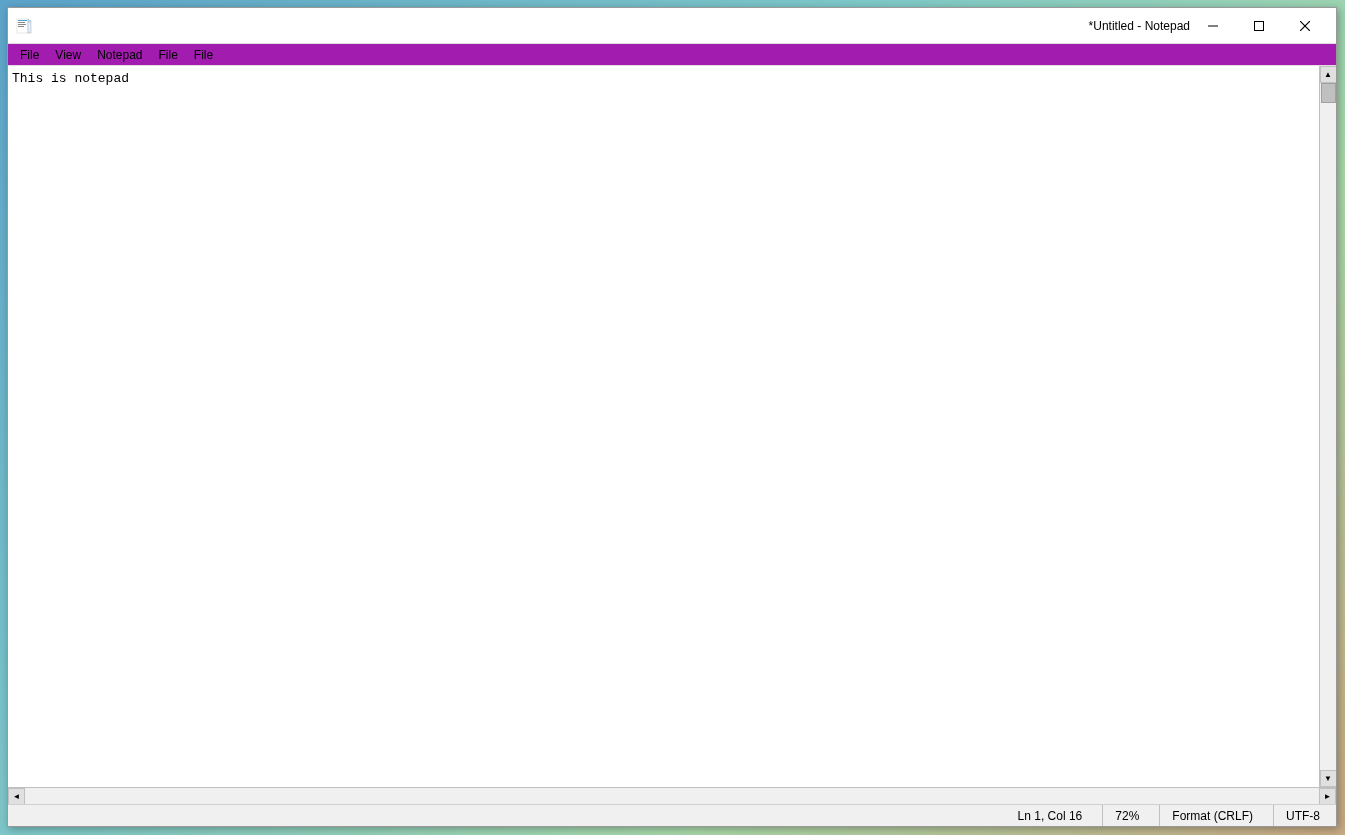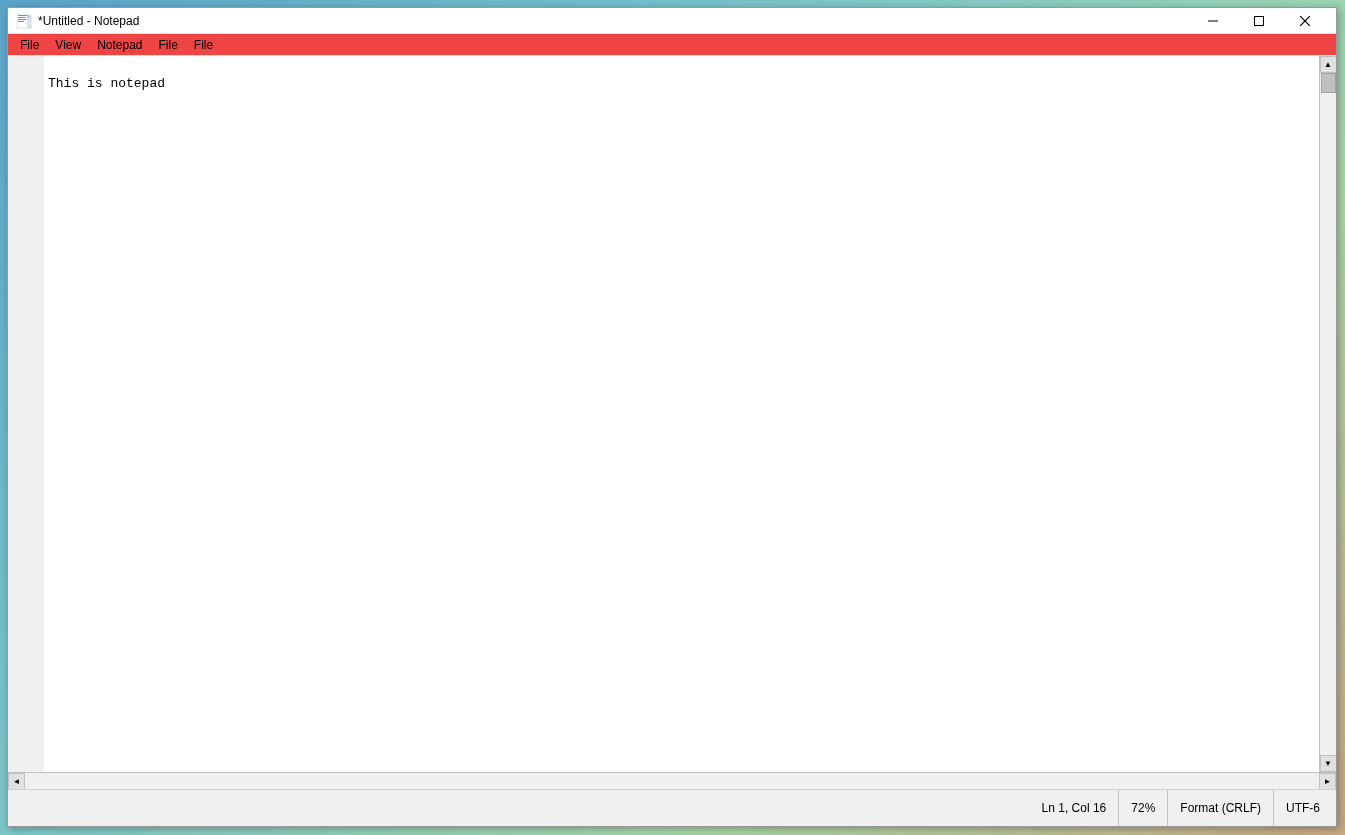--- a/index.html
+++ b/index.html
@@ -25,27 +25,28 @@
       margin: 7px;
       background: #f0f0f0;
       border: 1px solid #999;
       box-shadow: 2px 2px 8px rgba(0,0,0,0.3);
       display: flex;
       flex-direction: column;
     }
 
     .title-bar {
       background: #ffffff;
-      height: 26px;
+      height: 36px;
       display: flex;
       align-items: center;
       padding: 0 8px;
       border-bottom: 1px solid #e0e0e0;
       user-select: none;
       flex-shrink: 0;
+      text-align: right;
     }
 
     .title-bar-icon {
       width: 16px;
       height: 16px;
       margin-right: 6px;
       display: flex;
       align-items: center;
       justify-content: center;
       flex-shrink: 0;
@@ -80,52 +81,51 @@
       font-size: 10px;
       color: #000;
     }
 
     .title-btn svg {
       width: 10px;
       height: 10px;
     }
 
     .menu-bar {
-      background: #ef4444;
+      background: #a21caf;
       height: 22px;
       display: flex;
       align-items: center;
       padding: 0 4px;
       flex-shrink: 0;
       border-bottom: 1px solid #e0e0e0;
     }
 
     .menu-item {
       padding: 2px 8px;
       font-size: 12px;
       color: #000;
       cursor: pointer;
       height: 100%;
       display: flex;
       align-items: center;
     }
 
     .editor-content {
       flex: 1;
-      padding: 19px 4px;
+      padding: 4px 4px;
       font-family: 'Courier New', Courier, monospace;
       font-size: 13px;
       color: #000;
       border: none;
       outline: none;
       resize: none;
       line-height: 1.4;
       overflow-y: auto;
       overflow-x: auto;
-      margin-left: 36px;
     }
 
     .scrollbar-v {
       width: 17px;
       background: #f0f0f0;
       border-left: 1px solid #c0c0c0;
       display: flex;
       flex-direction: column;
       align-items: center;
       flex-shrink: 0;
@@ -186,28 +186,28 @@
       flex-shrink: 0;
     }
 
     .scroll-track-h {
       flex: 1;
       height: 100%;
       background: #f0f0f0;
     }
 
     .status-bar {
-      height: 37px;
+      height: 22px;
       background: #f0f0f0;
       border-top: 1px solid #d0d0d0;
       display: flex;
       align-items: center;
       justify-content: flex-end;
       padding: 0 4px;
-      gap: 0;
+      gap: 8px;
     }
 
     .status-item {
       font-size: 12px;
       color: #000;
       padding: 0 12px;
       height: 100%;
       display: flex;
       align-items: center;
       border-left: 1px solid #c0c0c0;
@@ -278,16 +278,16 @@
   <div class="bottom-area">
     <div class="scrollbar-h">
       <div class="scroll-btn-h">◄</div>
       <div class="scroll-track-h"></div>
       <div class="scroll-btn-h">►</div>
     </div>
     <div class="status-bar">
       <div class="status-item">Ln 1, Col 16</div>
       <div class="status-item">72%</div>
       <div class="status-item">Format (CRLF)</div>
-      <div class="status-item">UTF-6</div>
+      <div class="status-item">UTF-8</div>
     </div>
   </div>
 </div>
 
 </body></html>

